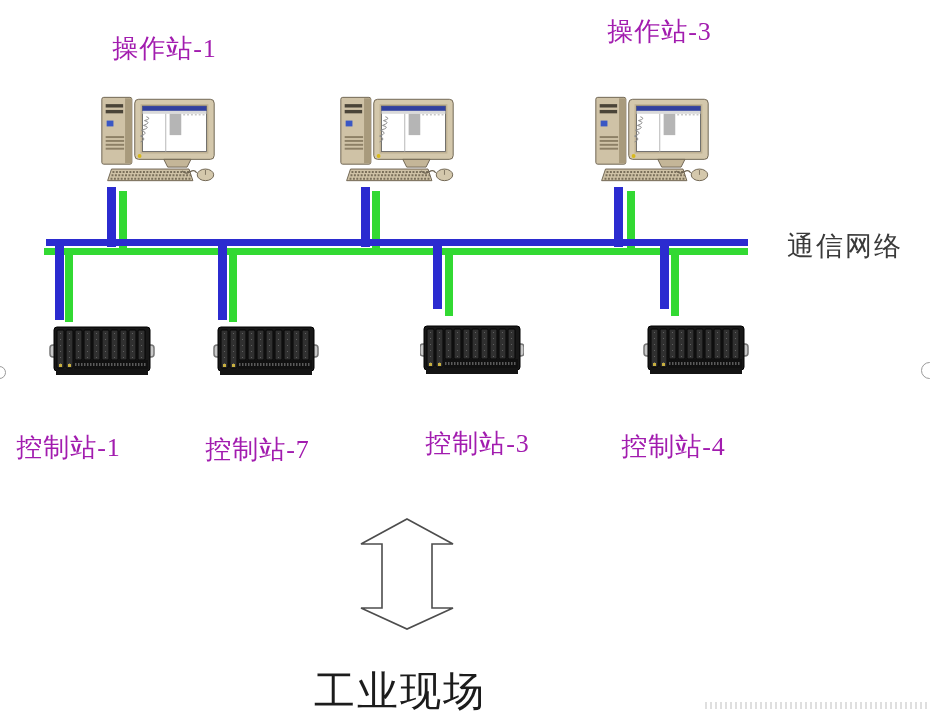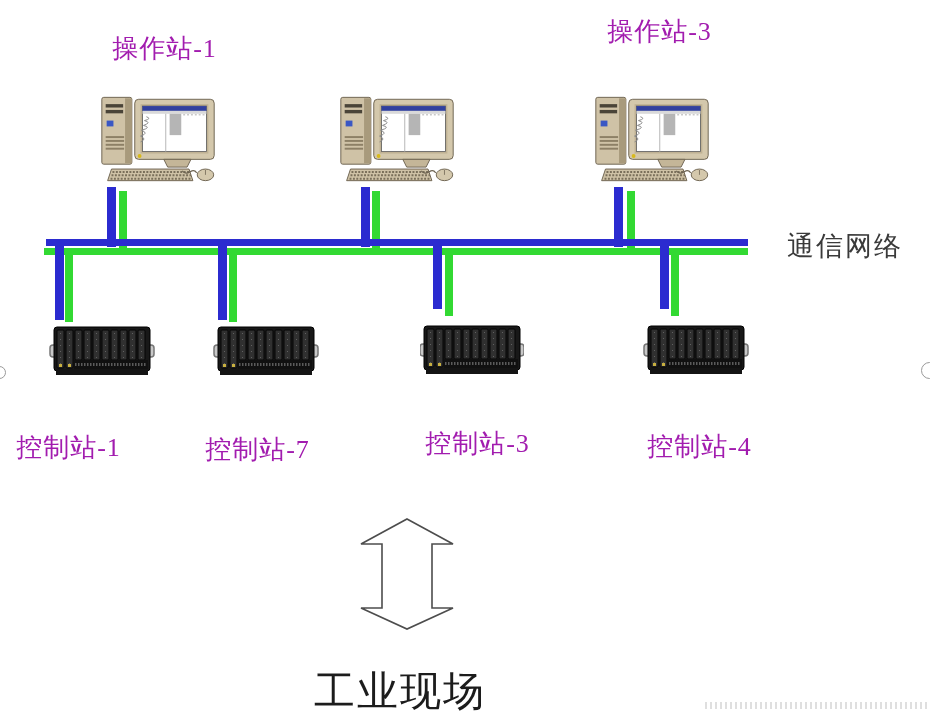--- a/index.html
+++ b/index.html
@@ -162,21 +162,21 @@
   <svg class="abs" style="left:420px;top:324px" width="104" height="54">
       <use href="#sym-rack"></use>
     </svg>
   <svg class="abs" style="left:642px;top:324px" width="108" height="54">
       <use href="#sym-rack"></use>
     </svg>
 
   <div class="station-label ctrl-label" style="left:-14px;top:430px;width:165px">控制站-1</div>
   <div class="station-label ctrl-label" style="left:175px;top:432px;width:165px">控制站-7</div>
   <div class="station-label ctrl-label" style="left:395px;top:426px;width:165px">控制站-3</div>
-  <div class="station-label ctrl-label" style="left:617px;top:429px;width:165px">控制站-4</div>
+  <div class="station-label ctrl-label" style="left:591px;top:429px;width:165px">控制站-4</div>
 
   <svg class="abs" style="left:355px;top:515px" width="104" height="118" viewBox="0 0 104 118">
     <path d="M52 4 L98 29 L77 29 L77 93 L98 93 L52 114 L6 93 L27 93 L27 29 L6 29 Z" fill="#ffffff" stroke="#4d4d4d" stroke-width="1.6" stroke-linejoin="miter"></path>
   </svg>
 
   <div class="field-label">工业现场</div>
 
   <div class="handle" style="left:-7px;top:366px;width:11px;height:11px"></div>
   <div class="handle" style="left:921px;top:362px;width:15px;height:15px"></div>
 

